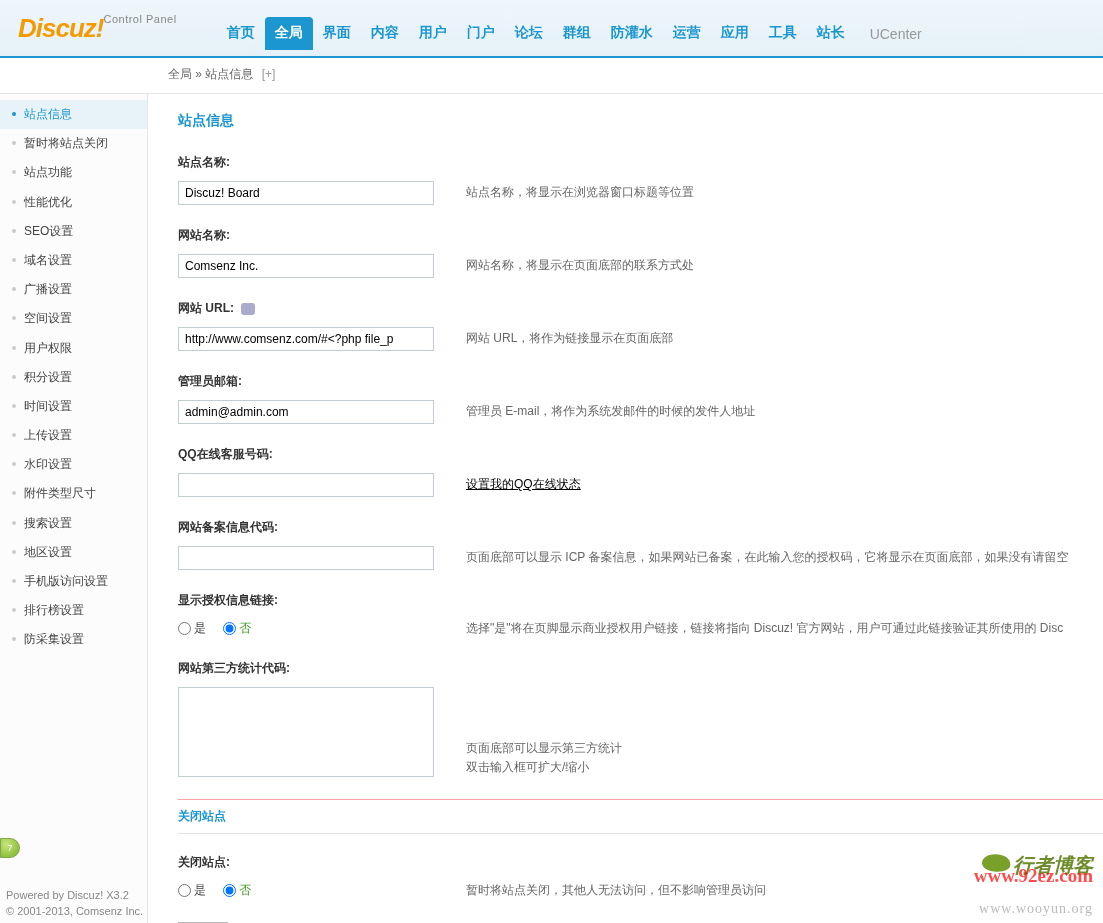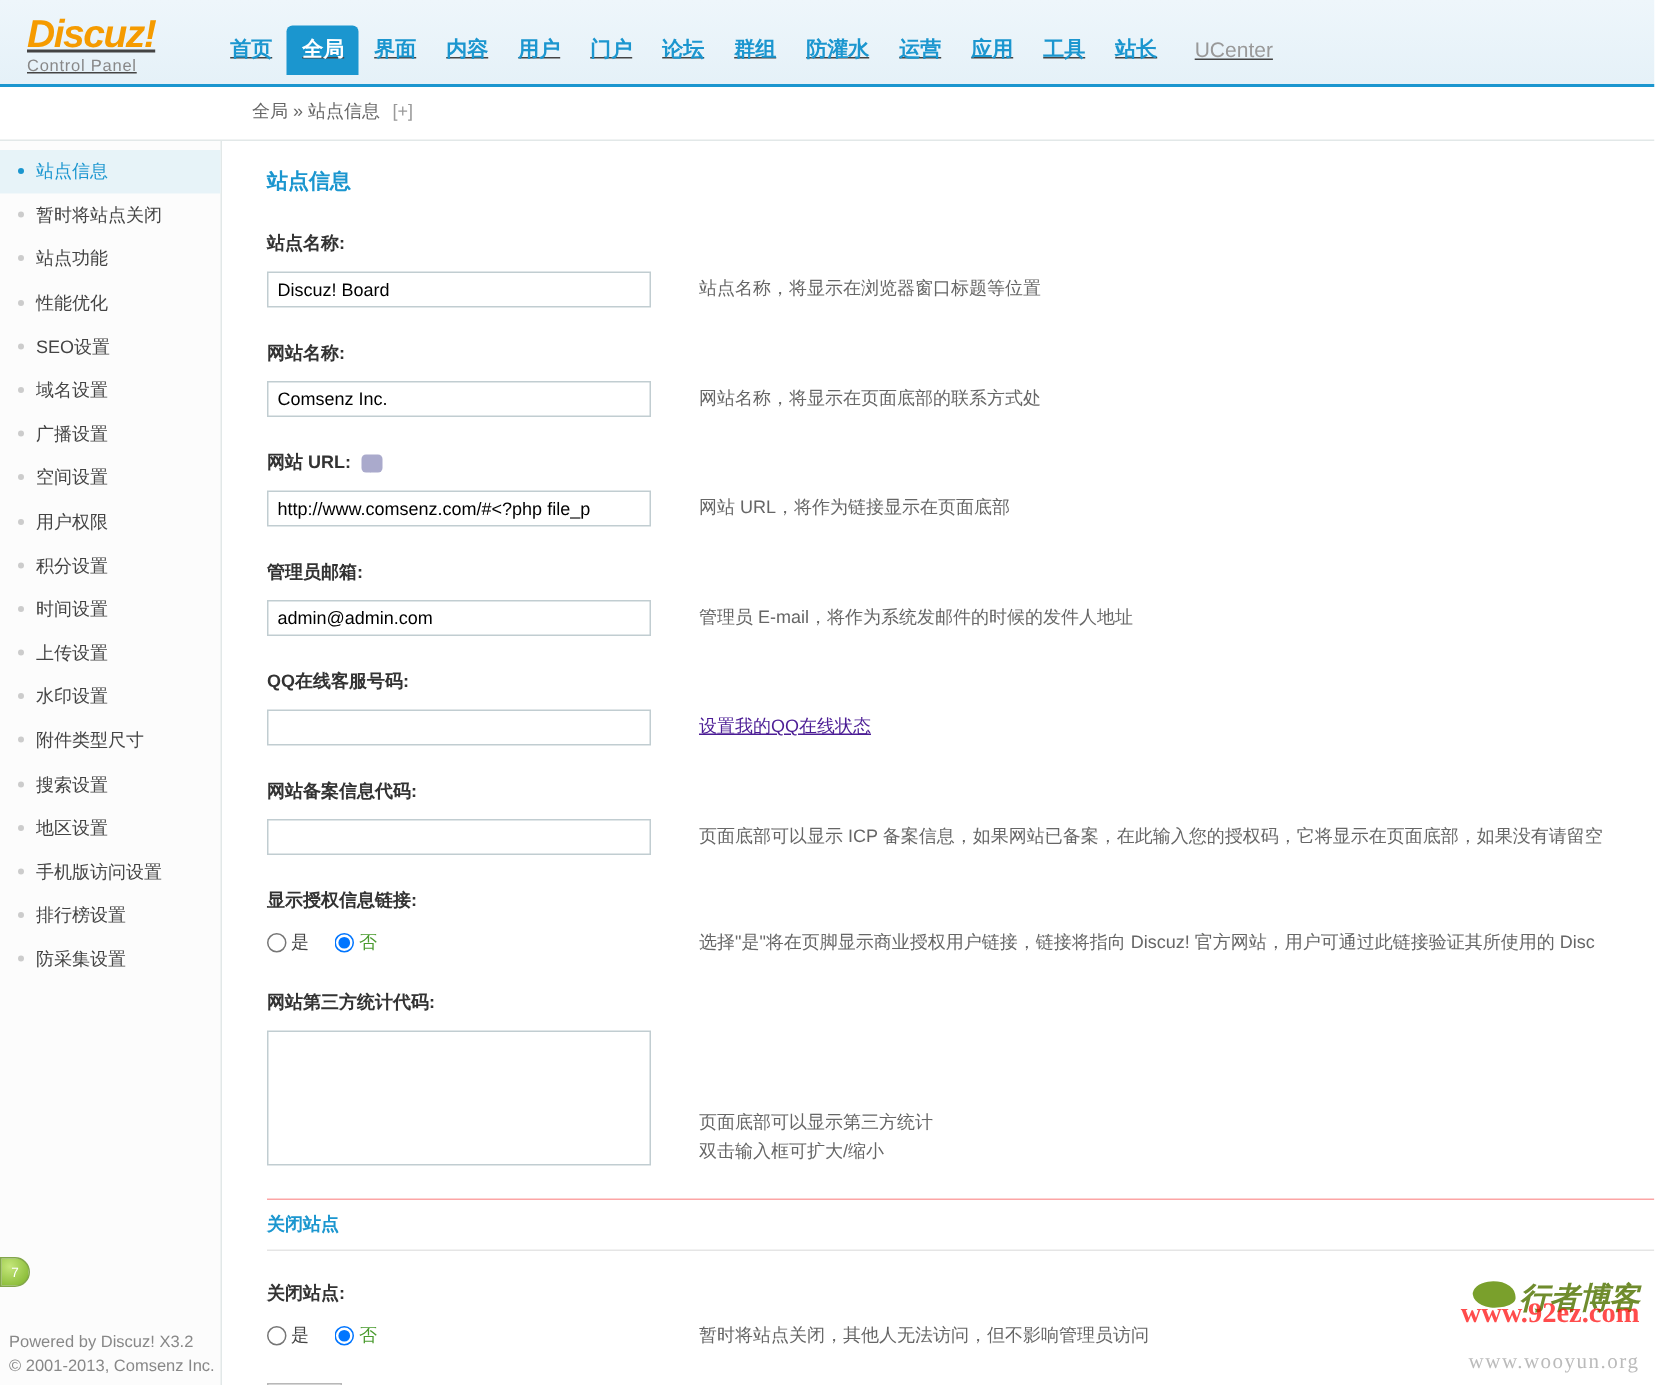--- a/index.html
+++ b/index.html
@@ -1,23 +1,23 @@
 <!DOCTYPE html>
 <html><head>
   <meta charset="utf-8">
   <style>
     * { margin: 0; padding: 0; box-sizing: border-box; }
     body { font-family: "Microsoft YaHei", Arial, sans-serif; font-size: 12px; color: #444; background: #fff; }
     
     .topbar { height: 58px; background: linear-gradient(#eef6fb, #e5f1f8); border-bottom: 2px solid #1B96CF; display: flex; align-items: center; padding: 0 18px; position: relative; }
-    .logo { display: flex; flex-direction: column; margin-right: 40px; text-decoration: underline; }
+    .logo { display: flex; flex-direction: row; margin-right: 40px; }
     .logo-top { font-size: 26px; font-weight: bold; color: #F59B00; letter-spacing: -1px; font-style: italic; }
     .logo-sub { font-size: 11px; color: #888; letter-spacing: 0.5px; }
     
-    .nav { display: flex; align-items: center; margin-top: 10px; text-decoration: underline; }
+    .nav { display: flex; align-items: flex-end; margin-top: 10px; }
     .nav a { padding: 7px 10px 8px; color: #1B96CF; font-weight: bold; font-size: 14px; text-decoration: none; cursor: pointer; }
     .nav a.active { background: #1B96CF; color: #fff; border-radius: 4px 4px 0 0; }
     .nav a.ucenter { color: #999; font-weight: normal; margin-left: 5px; }
     
     .crumb-bar { background: #fff; border-bottom: 1px solid #E2E8E8; padding: 8px 20px 10px 168px; color: #666; }
     .crumb-bar .q { color: #666; }
     .crumb-bar .plus { margin-left: 5px; color: #999; cursor: pointer;}
     
     .wrap { display: flex; }
     .sidebar { width: 148px; border-right: 1px solid #E2E8E8; min-height: 820px; background: #fcfcfc; padding-top: 6px; }
@@ -29,21 +29,21 @@
     
     .main { flex: 1; padding: 18px 0 20px 30px; overflow: hidden; }
     .main h2 { color: #1B96CF; font-size: 14px; font-weight: bold; margin-bottom: 24px; }
     
     .field-row { margin-bottom: 22px; }
     .field-label { font-weight: bold; color: #333; margin-bottom: 10px; }
     .field-body { display: flex; align-items: center; gap: 32px; }
     .field-input { width: 256px; padding: 4px 6px; border: 1px solid #C1CDD1; font-size: 12px; font-family: inherit; height: 24px; }
     textarea.field-input { height: 90px; width: 256px; resize: none; }
     .field-desc { color: #666; flex: 1; line-height: 1.6; }
-    .field-desc a { color: #4c1d95; text-decoration: underline; cursor: pointer; margin-top: 36px; }
+    .field-desc a { color: #000000; text-decoration: underline; cursor: pointer; margin-top: 36px; }
     
     .bubble-icon { display: inline-block; width: 14px; height: 12px; background: #aac; border-radius: 3px; position: relative; margin-left: 4px; vertical-align: middle; }
     .bubble-icon::after { content: ""; position: absolute; bottom: -3px; left: 3px; border: 3px solid transparent; border-top-color: #aac; }
     
     .radio-row input { vertical-align: middle; margin-right: 3px; }
     .radio-row label { margin-right: 14px; vertical-align: middle; }
     .radio-row .green { color: #4a9b2e; }
     
     .section-head { color: #1B96CF; font-weight: bold; border-top: 1px solid #fca5a5; border-bottom: 1px solid #e5e5e5; padding: 8px 0; margin: 12px 0 20px; }
     

